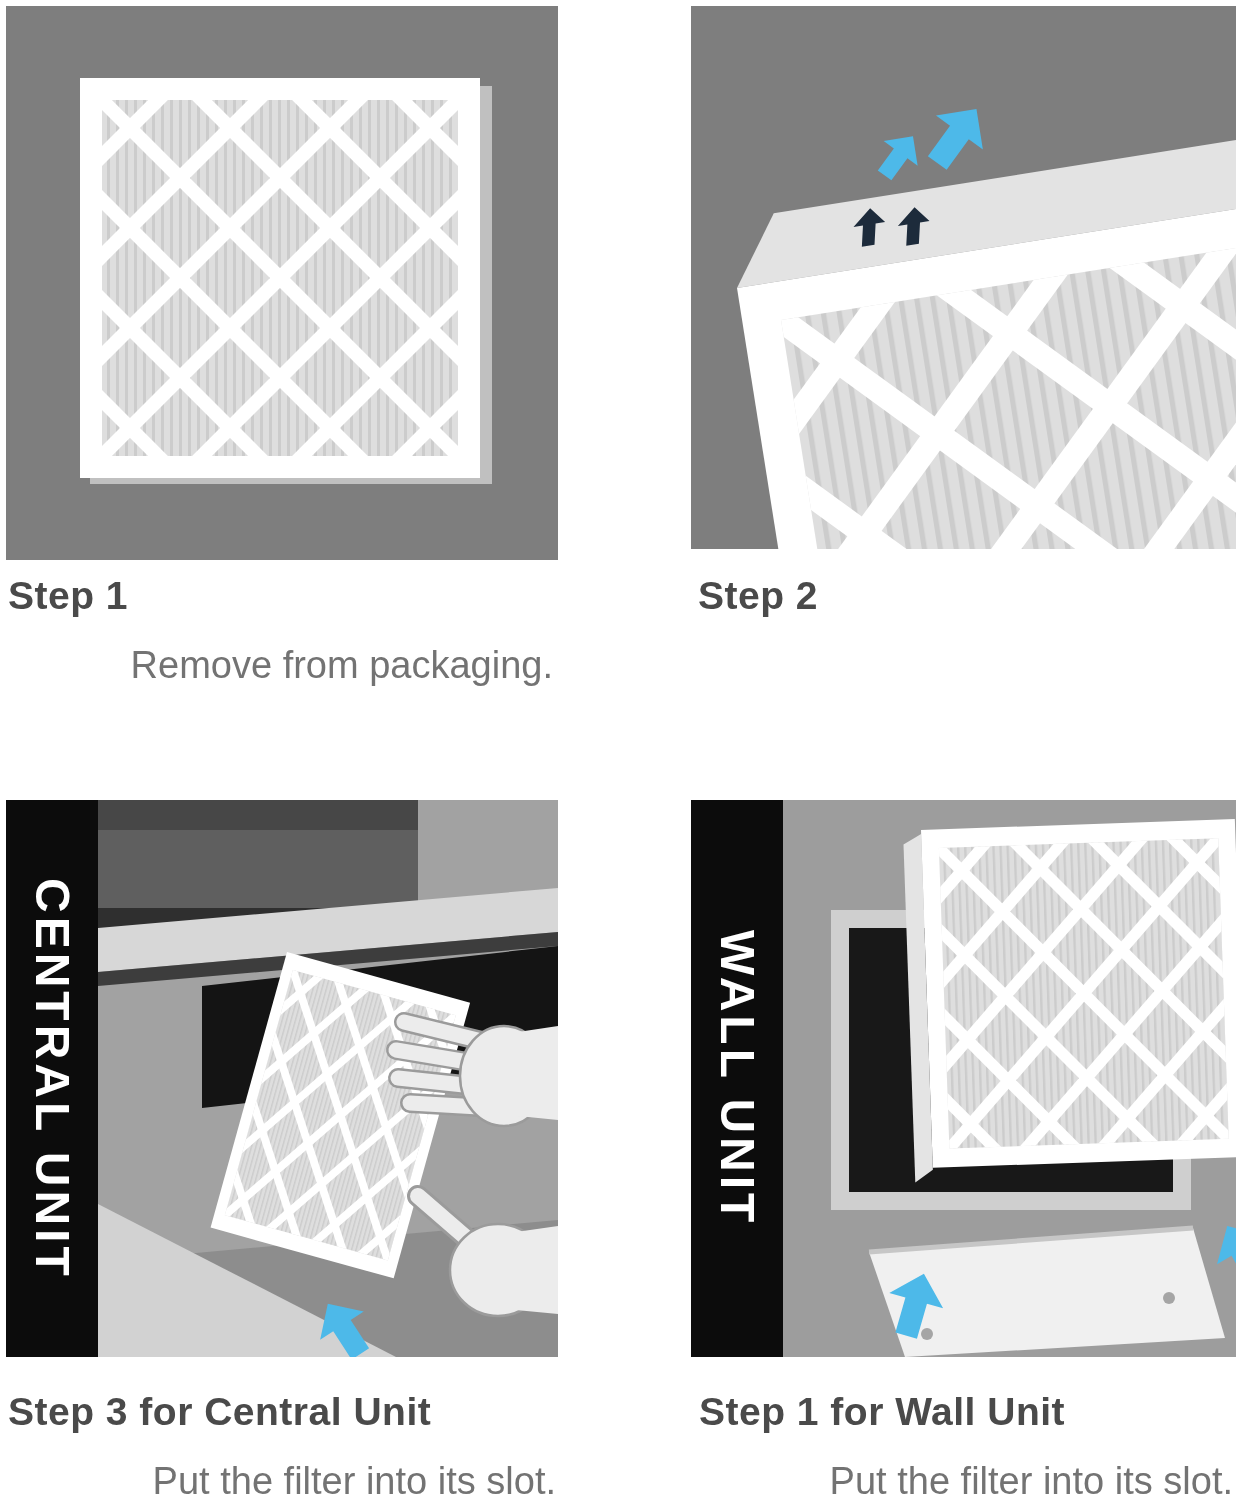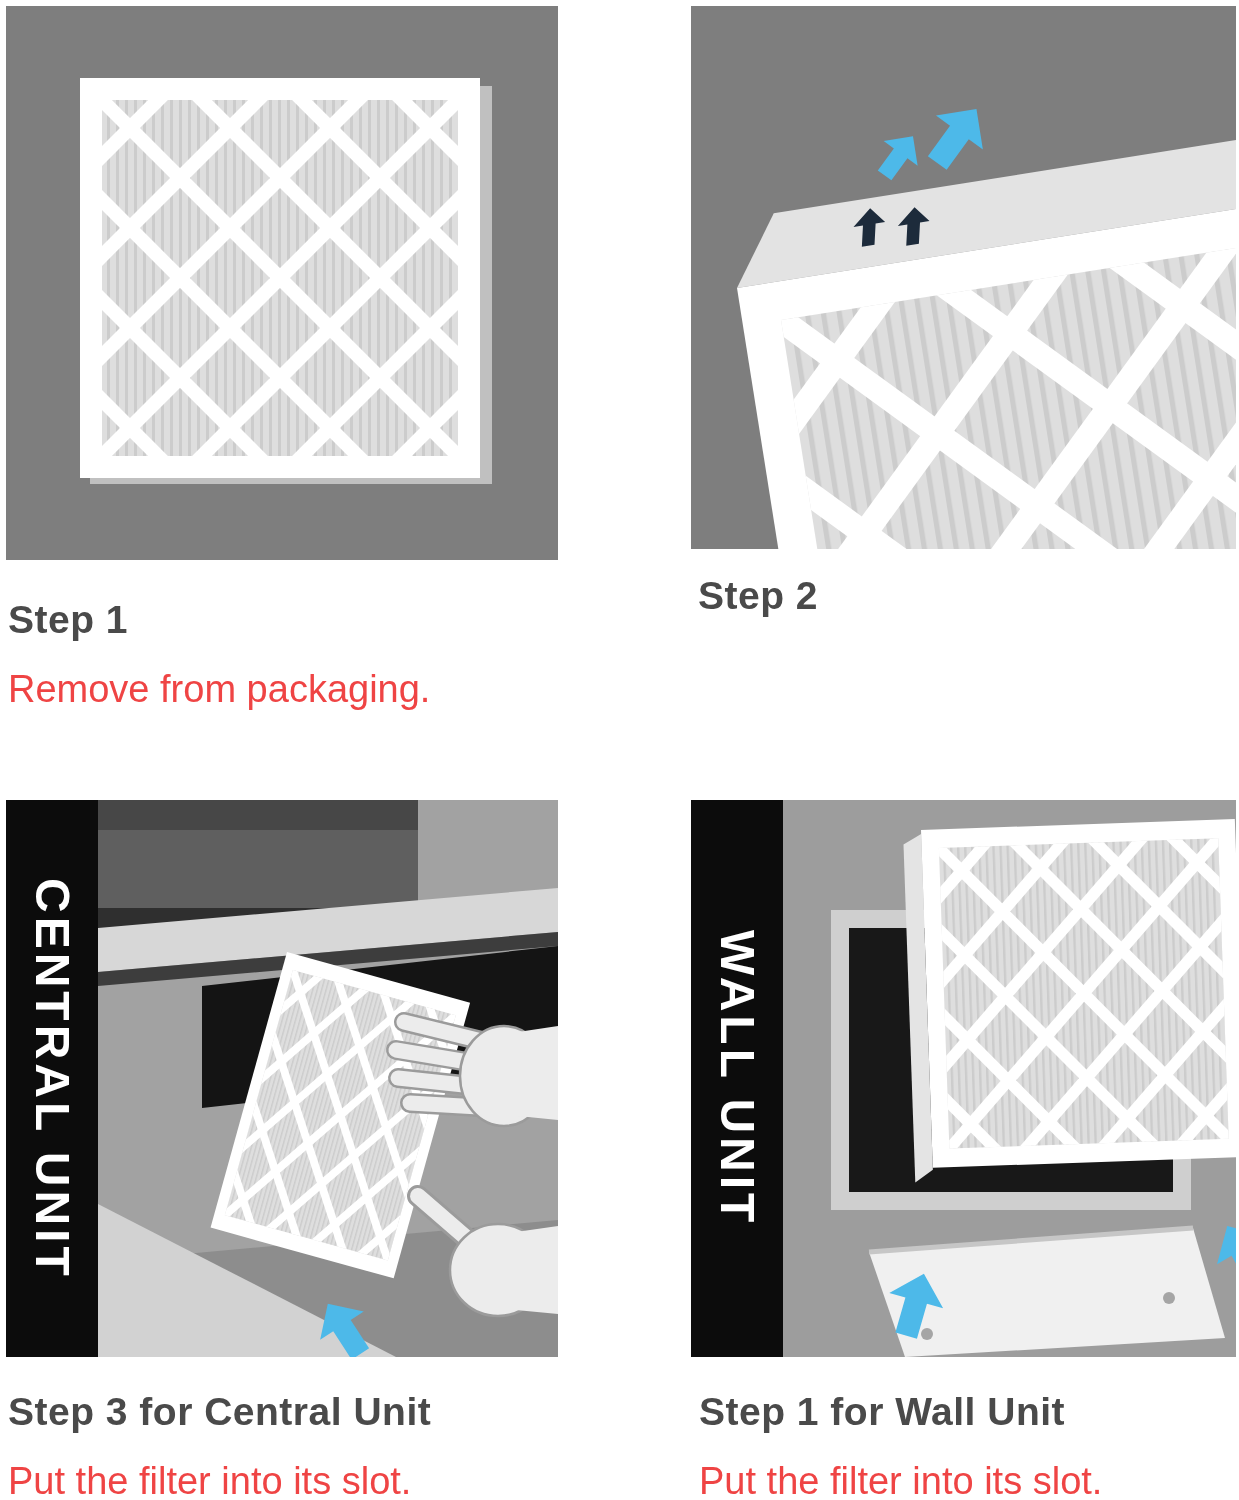--- a/index.html
+++ b/index.html
@@ -5,26 +5,26 @@
   html,body{margin:0;padding:0;background:#ffffff;}
   .page{position:relative;width:1239px;height:1500px;background:#ffffff;
         font-family:"Liberation Sans", sans-serif;overflow:hidden;}
   .panel{position:absolute;overflow:hidden;}
   .p1{left:6px;top:6px;width:552px;height:554px;}
   .p2{left:691px;top:6px;width:545px;height:543px;}
   .p3{left:6px;top:800px;width:552px;height:557px;}
   .p4{left:691px;top:800px;width:545px;height:557px;}
   svg.scene{display:block;width:100%;height:100%;}
   .caption{position:absolute;color:#4c4c4c;}
-  .c1{left:8px;top:574px;width:545px;margin-top:24px;}
+  .c1{left:8px;top:574px;width:545px;}
   .c2{left:698px;top:574px;width:532px;}
   .c3{left:8px;top:1390px;width:548px;}
   .c4{left:699px;top:1390px;width:534px;}
   .caption h2{font-size:39px;font-weight:bold;margin:0 0 20px 0;color:#4a4a4a;letter-spacing:.5px;}
-  .caption p{font-size:38px;margin:0;line-height:1.45;color:#ef4444;}
+  .caption p{font-size:38px;margin:0;line-height:1.45;color:#737373;text-align:right;}
   .band{position:absolute;left:0;top:0;bottom:0;width:92px;background:#0c0c0c;
         display:flex;align-items:center;justify-content:center;}
   .band span{writing-mode:vertical-rl;white-space:nowrap;color:#ffffff;
         font-weight:bold;font-size:48px;letter-spacing:4px;}
   .defs-holder{position:absolute;width:0;height:0;overflow:hidden;}
 </style>
 </head>
 <body>
 
 <div class="page">

